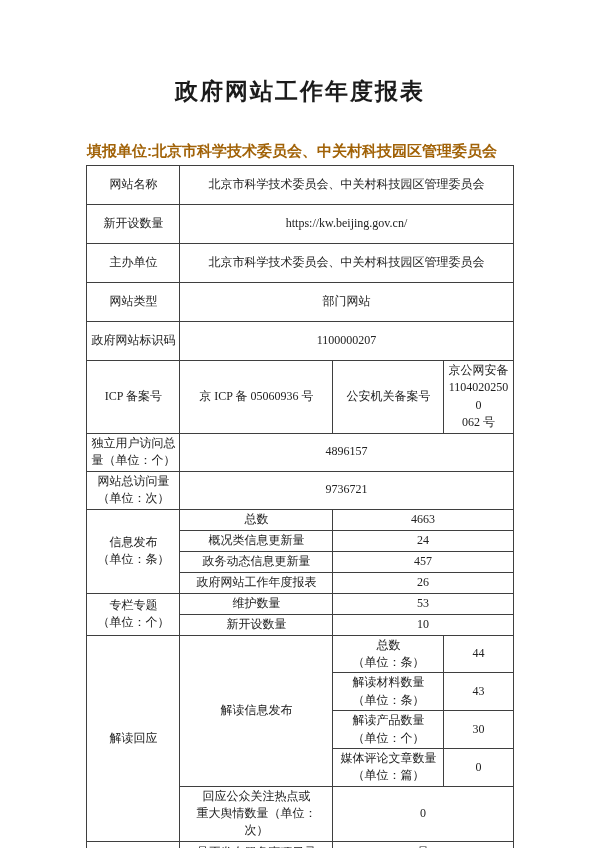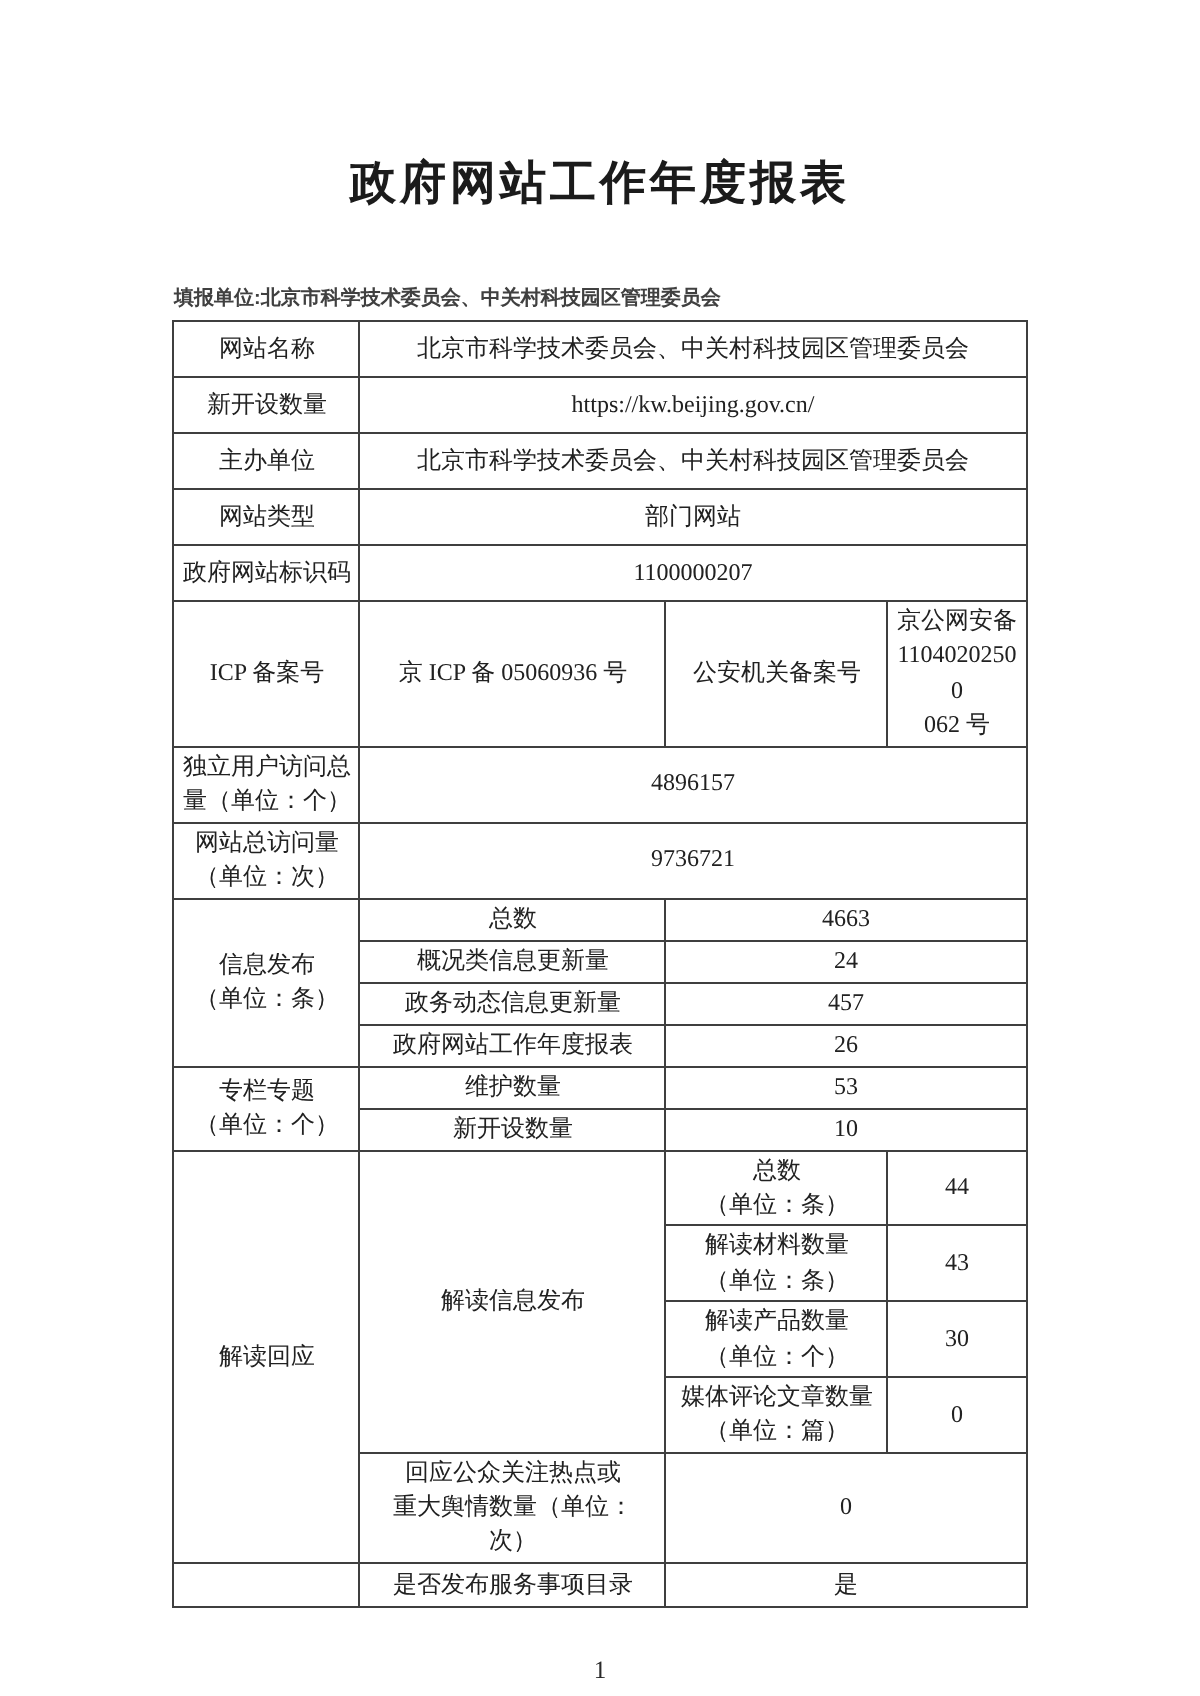--- a/index.html
+++ b/index.html
@@ -26,43 +26,43 @@
     text-align: center;
     font-size: 13.5px;
     letter-spacing: 1px;
     color: #2a2a2a;
   }
   .filing-unit {
     width: 426px;
     margin: 35px auto 4px auto;
     font-family: "Liberation Sans", "DejaVu Sans", sans-serif;
     font-weight: 700;
-    font-size: 10px;
-    color: #404040;
+    font-size: 15px;
+    color: #a16207;
     text-align: left;
   }
   table.report {
     width: 426px;
     margin: 0 auto;
     border-collapse: collapse;
     table-layout: fixed;
     font-size: 12px;
     line-height: 1.45;
     color: #212121;
   }
   table.report td {
     border: 1px solid #3f3f3f;
     text-align: center;
     vertical-align: middle;
     padding: 1px 2px;
     white-space: pre-line;
     word-break: break-word;
     overflow: hidden;
   }
-  tr.h-basic   td { height: 28px; }
+  tr.h-basic   td { height: 39px; }
   tr.h-icp     td { height: 46px; }
   tr.h-visit   td { height: 38px; }
   tr.h-sub     td { height: 21px; }
   tr.h-interp  td { height: 35px; }
   tr.h-hotspot td { height: 51px; }
   tr.h-service td { height: 22px; }
   .page-number {
     margin-top: 24px;
     text-align: center;
     font-size: 12.5px;

